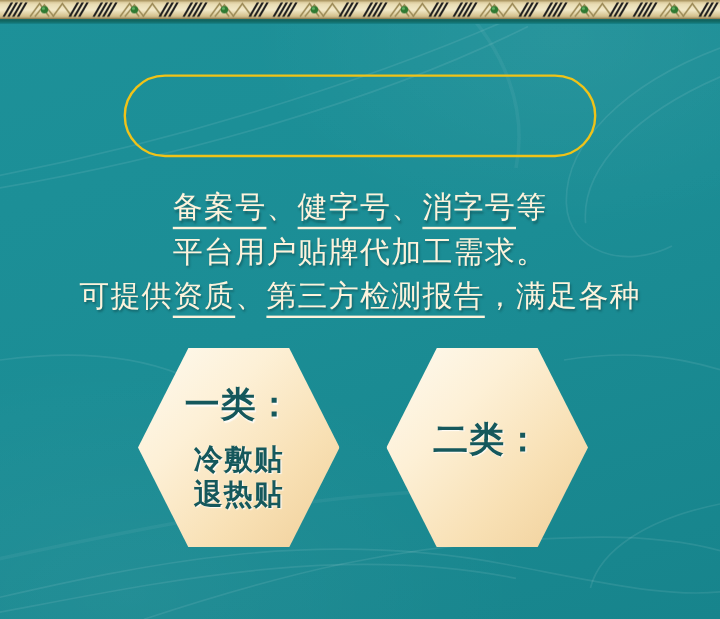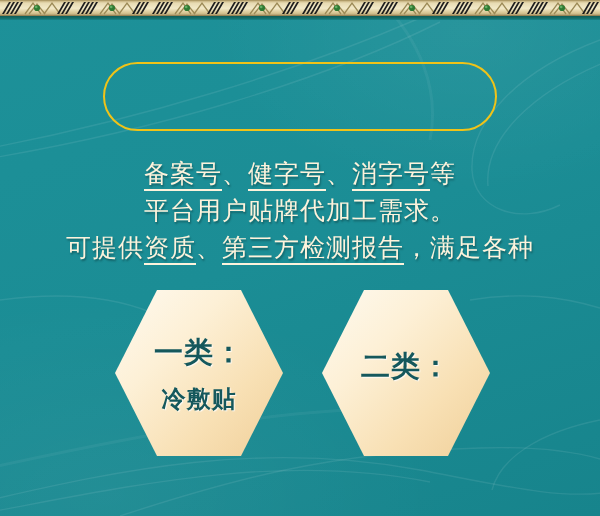--- a/index.html
+++ b/index.html
@@ -212,20 +212,21 @@
   <div class="body-copy">
     <span class="ln"><span class="u">备案号</span><span>、</span><span class="u">健字号</span><span>、</span><span class="u">消字号</span><span>等</span></span>
     <span class="ln"><span>平台用户贴牌代加工需求。</span></span>
     <span class="ln"><span>可提供</span><span class="u">资质</span><span>、</span><span class="u">第三方检测报告</span><span>，满足各种</span></span>
   </div>
 
   <div class="hex hex-1">
     <div class="hex-title">一类：</div>
     <div class="hex-lines">
       <span>冷敷贴</span>
+      <span>退热贴</span>
     </div>
   </div>
 
   <div class="hex hex-2">
     <div class="hex-title">二类：</div>
   </div>
 
 </div>
 
 </body></html>

